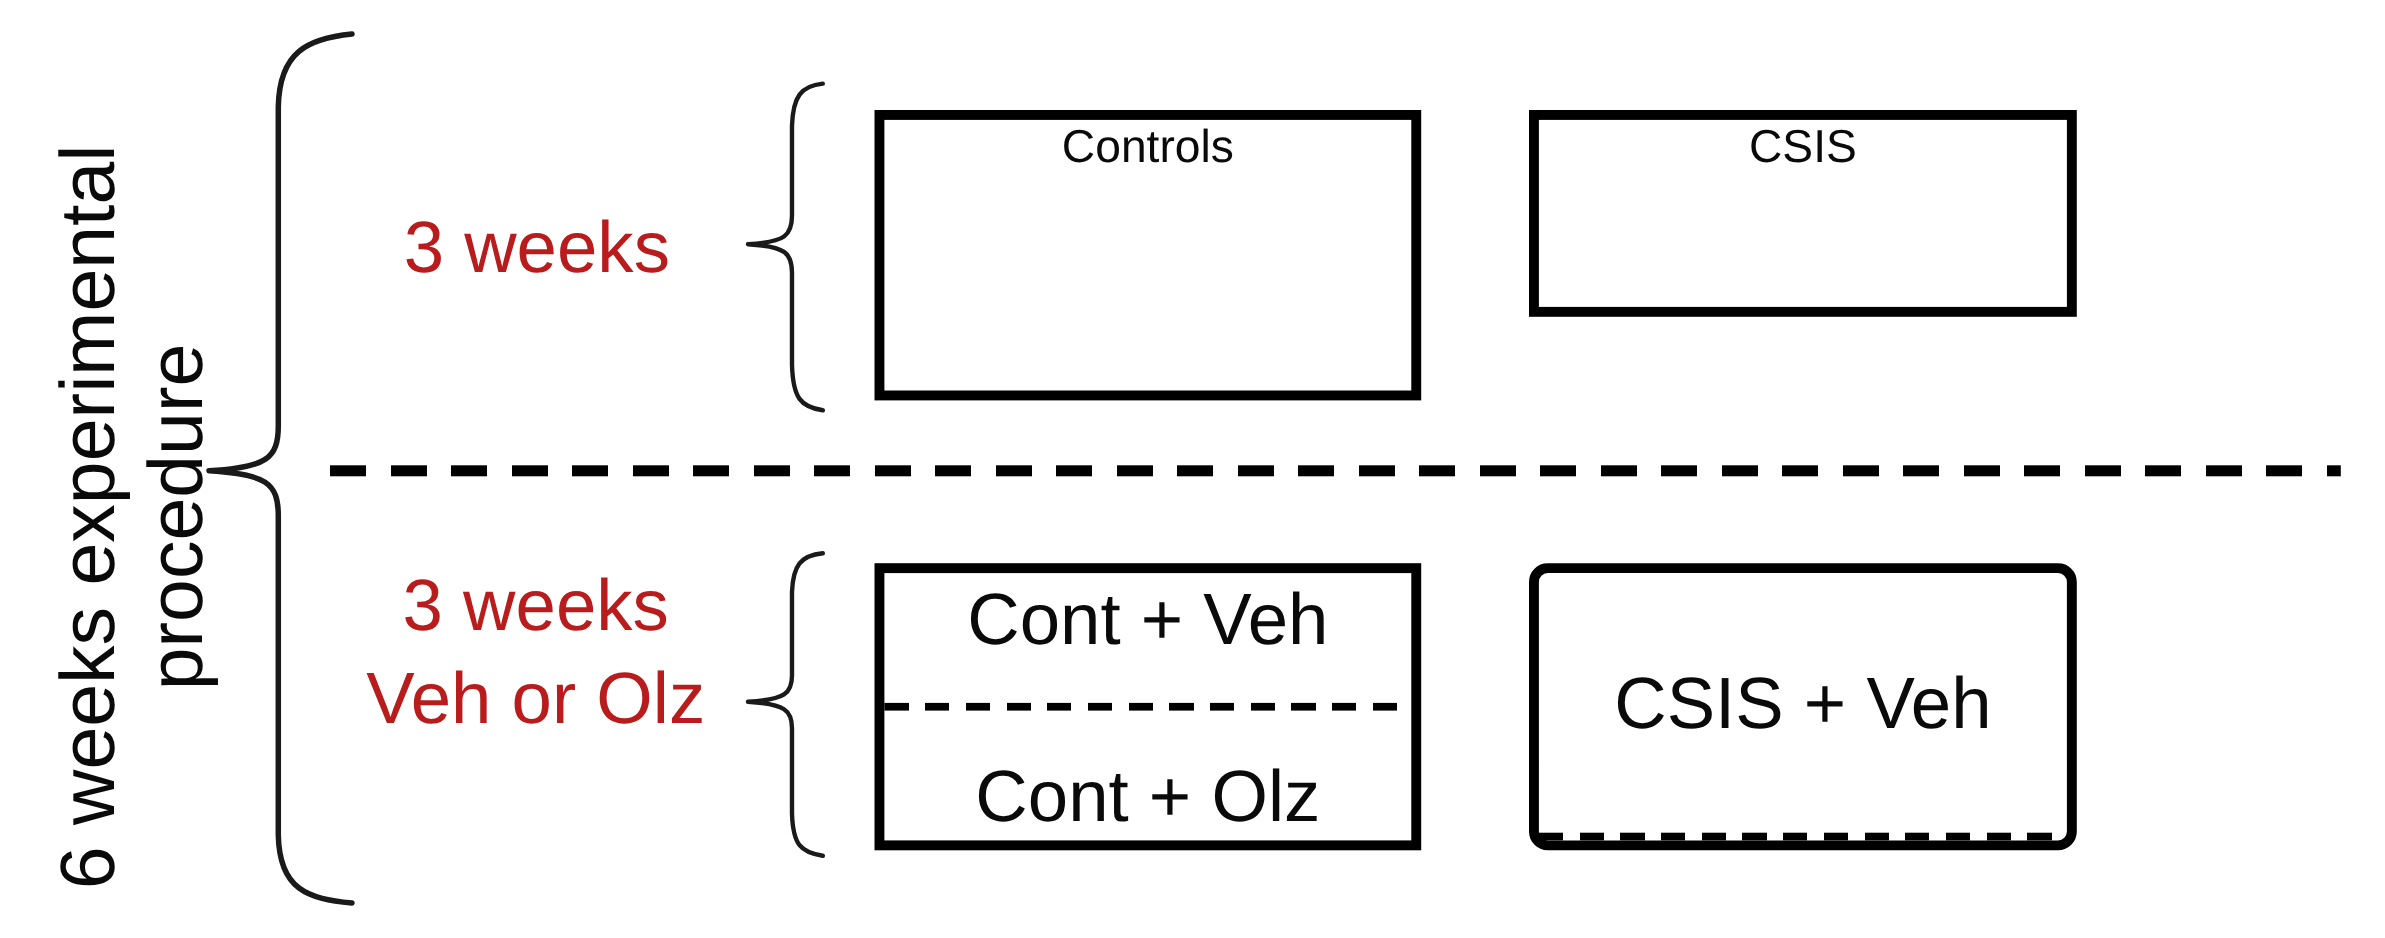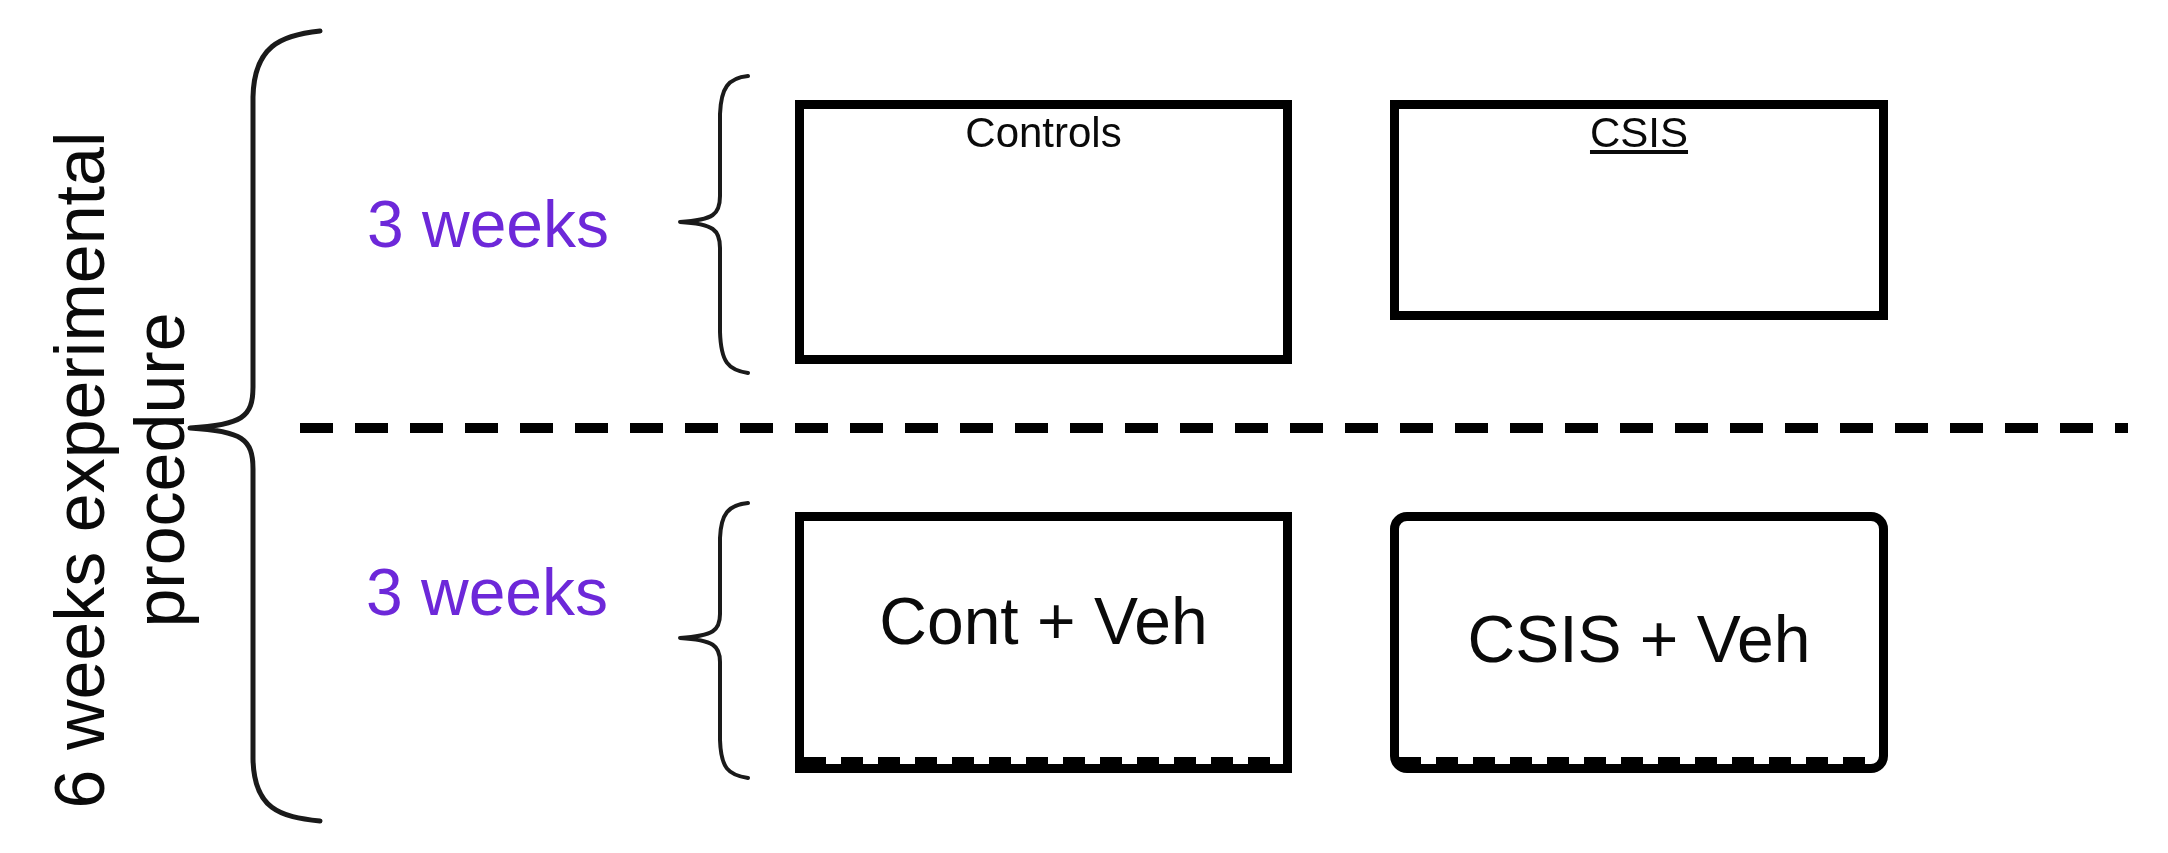--- a/index.html
+++ b/index.html
@@ -30,37 +30,37 @@
     color: #0a0a0a;
   }
 
   
   .phase-label {
     transform: translate(-50%, -50%);
     text-align: center;
     font-size: 66px;
     line-height: 84px;
     white-space: nowrap;
-    color: #6d28d9;
+    color: #b91c1c;
   }
   .phase1-label { left: 488px; top: 224px; }
   .phase2-label { left: 487px; top: 592px; }
 
   
   .group-box {
     border: 9px solid #000000;
     background: #ffffff;
     box-sizing: border-box;
     display: flex;
     justify-content: center;
     font-size: 42px;
     white-space: nowrap;
   }
   .box-controls { left: 795px; top: 100px; width: 497px; height: 264px; }
-  .box-csis     { left: 1390px; top: 100px; width: 498px; height: 220px; text-decoration: underline; }
+  .box-csis     { left: 1390px; top: 100px; width: 498px; height: 188px; }
 
   .split-box {
     border: 9px solid #000000;
     background: #ffffff;
     box-sizing: border-box;
     display: flex;
     flex-direction: column;
     font-size: 66px;
     white-space: nowrap;
   }
@@ -126,33 +126,37 @@
   </div>
 
   <div class="abs group-box box-csis">
     <span>CSIS</span>
   </div>
 
   <div class="abs phase-divider"></div>
 
   <div class="abs phase-label phase2-label">
     <div>3 weeks</div>
+    <div>Veh or Olz</div>
   </div>
 
   <div class="abs brace" style="left:672px; top:498px;">
     <svg width="85" height="285" viewBox="0 0 85 285">
       <path d="M76 5 C 56 7, 49 16, 48 40 L 48 116 C 48 132, 42 138, 8 140 C 42 142, 48 148, 48 164 L 48 242 C 49 270, 56 277, 76 280" stroke-width="4"></path>
     </svg>
   </div>
 
   <div class="abs split-box box-cont2">
     <div class="split-half">
       <span>Cont + Veh</span>
     </div>
     <div class="split-divider"></div>
+    <div class="split-half">
+      <span>Cont + Olz</span>
+    </div>
   </div>
 
   <div class="abs split-box box-csis2">
     <div class="split-half">
       <span>CSIS + Veh</span>
     </div>
     <div class="split-divider"></div>
   </div>
 
 </div>

